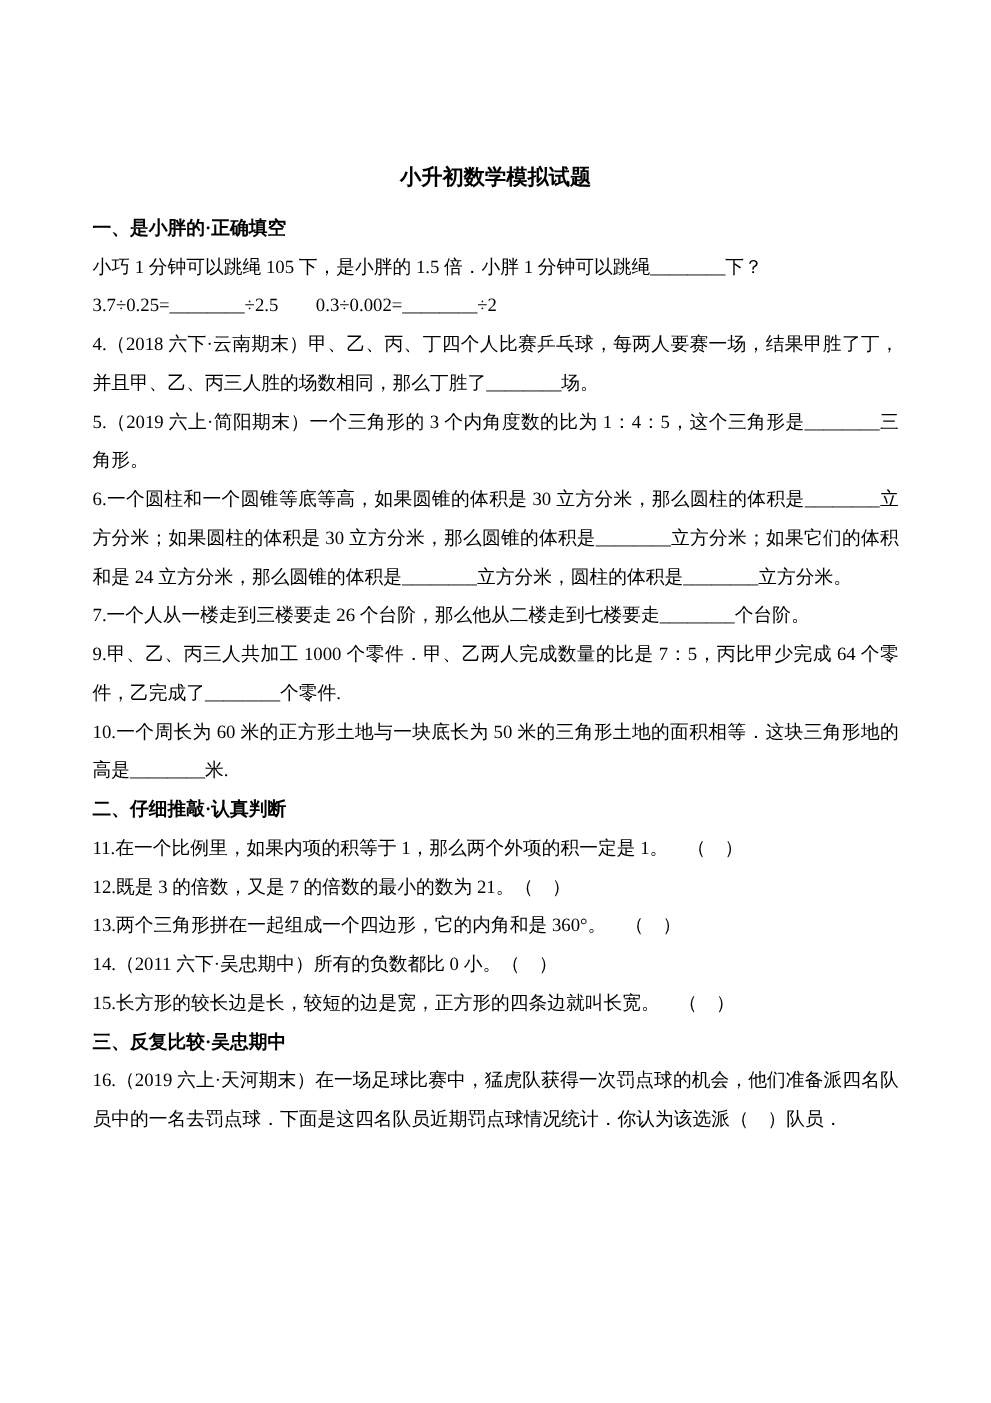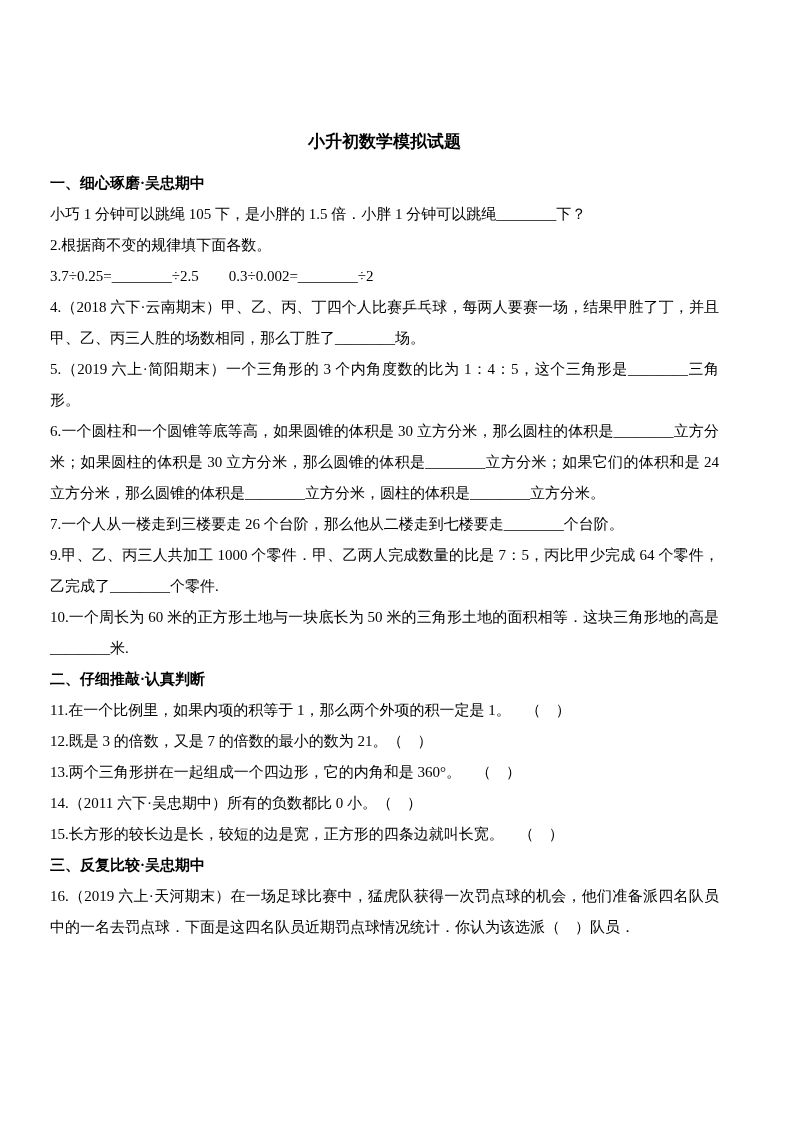--- a/index.html
+++ b/index.html
@@ -11,21 +11,21 @@
   body {
     width: 793px;
     height: 1122px;
     font-family: "Liberation Serif", "DejaVu Serif", serif;
     overflow: hidden;
   }
   .page {
     box-sizing: border-box;
     width: 793px;
     height: 1122px;
-    padding: 130px 74px 40px 50px;
+    padding: 130px 74px 40px 74px;
   }
   .doc-title {
     text-align: center;
     font-weight: bold;
     font-size: 17px;
     line-height: 24px;
     margin: 0 0 14px 0;
   }
   .block {
     font-size: 15px;
@@ -39,23 +39,22 @@
     text-align: left;
   }
 </style>
 </head>
 <body>
 
 <div class="page">
 
   <h1 class="doc-title">小升初数学模拟试题</h1>
 
-  <p class="block heading">一、细心琢磨·吴忠期中</p>
+  <p class="block heading">一、是小胖的·正确填空</p>
   <p class="block paragraph">小巧 1 分钟可以跳绳 105 下，是小胖的 1.5 倍．小胖 1 分钟可以跳绳________下？</p>
-  <p class="block paragraph">2.根据商不变的规律填下面各数。</p>
   <p class="block paragraph">3.7÷0.25=________÷2.5　　0.3÷0.002=________÷2</p>
   <p class="block paragraph">4.（2018 六下·云南期末）甲、乙、丙、丁四个人比赛乒乓球，每两人要赛一场，结果甲胜了丁，并且甲、乙、丙三人胜的场数相同，那么丁胜了________场。</p>
   <p class="block paragraph">5.（2019 六上·简阳期末）一个三角形的 3 个内角度数的比为 1：4：5，这个三角形是________三角形。</p>
   <p class="block paragraph">6.一个圆柱和一个圆锥等底等高，如果圆锥的体积是 30 立方分米，那么圆柱的体积是________立方分米；如果圆柱的体积是 30 立方分米，那么圆锥的体积是________立方分米；如果它们的体积和是 24 立方分米，那么圆锥的体积是________立方分米，圆柱的体积是________立方分米。</p>
   <p class="block paragraph">7.一个人从一楼走到三楼要走 26 个台阶，那么他从二楼走到七楼要走________个台阶。</p>
   <p class="block paragraph">9.甲、乙、丙三人共加工 1000 个零件．甲、乙两人完成数量的比是 7：5，丙比甲少完成 64 个零件，乙完成了________个零件.</p>
   <p class="block paragraph">10.一个周长为 60 米的正方形土地与一块底长为 50 米的三角形土地的面积相等．这块三角形地的高是________米.</p>
   <p class="block heading">二、仔细推敲·认真判断</p>
   <p class="block paragraph">11.在一个比例里，如果内项的积等于 1，那么两个外项的积一定是 1。　（　）</p>
   <p class="block paragraph">12.既是 3 的倍数，又是 7 的倍数的最小的数为 21。（　）</p>

